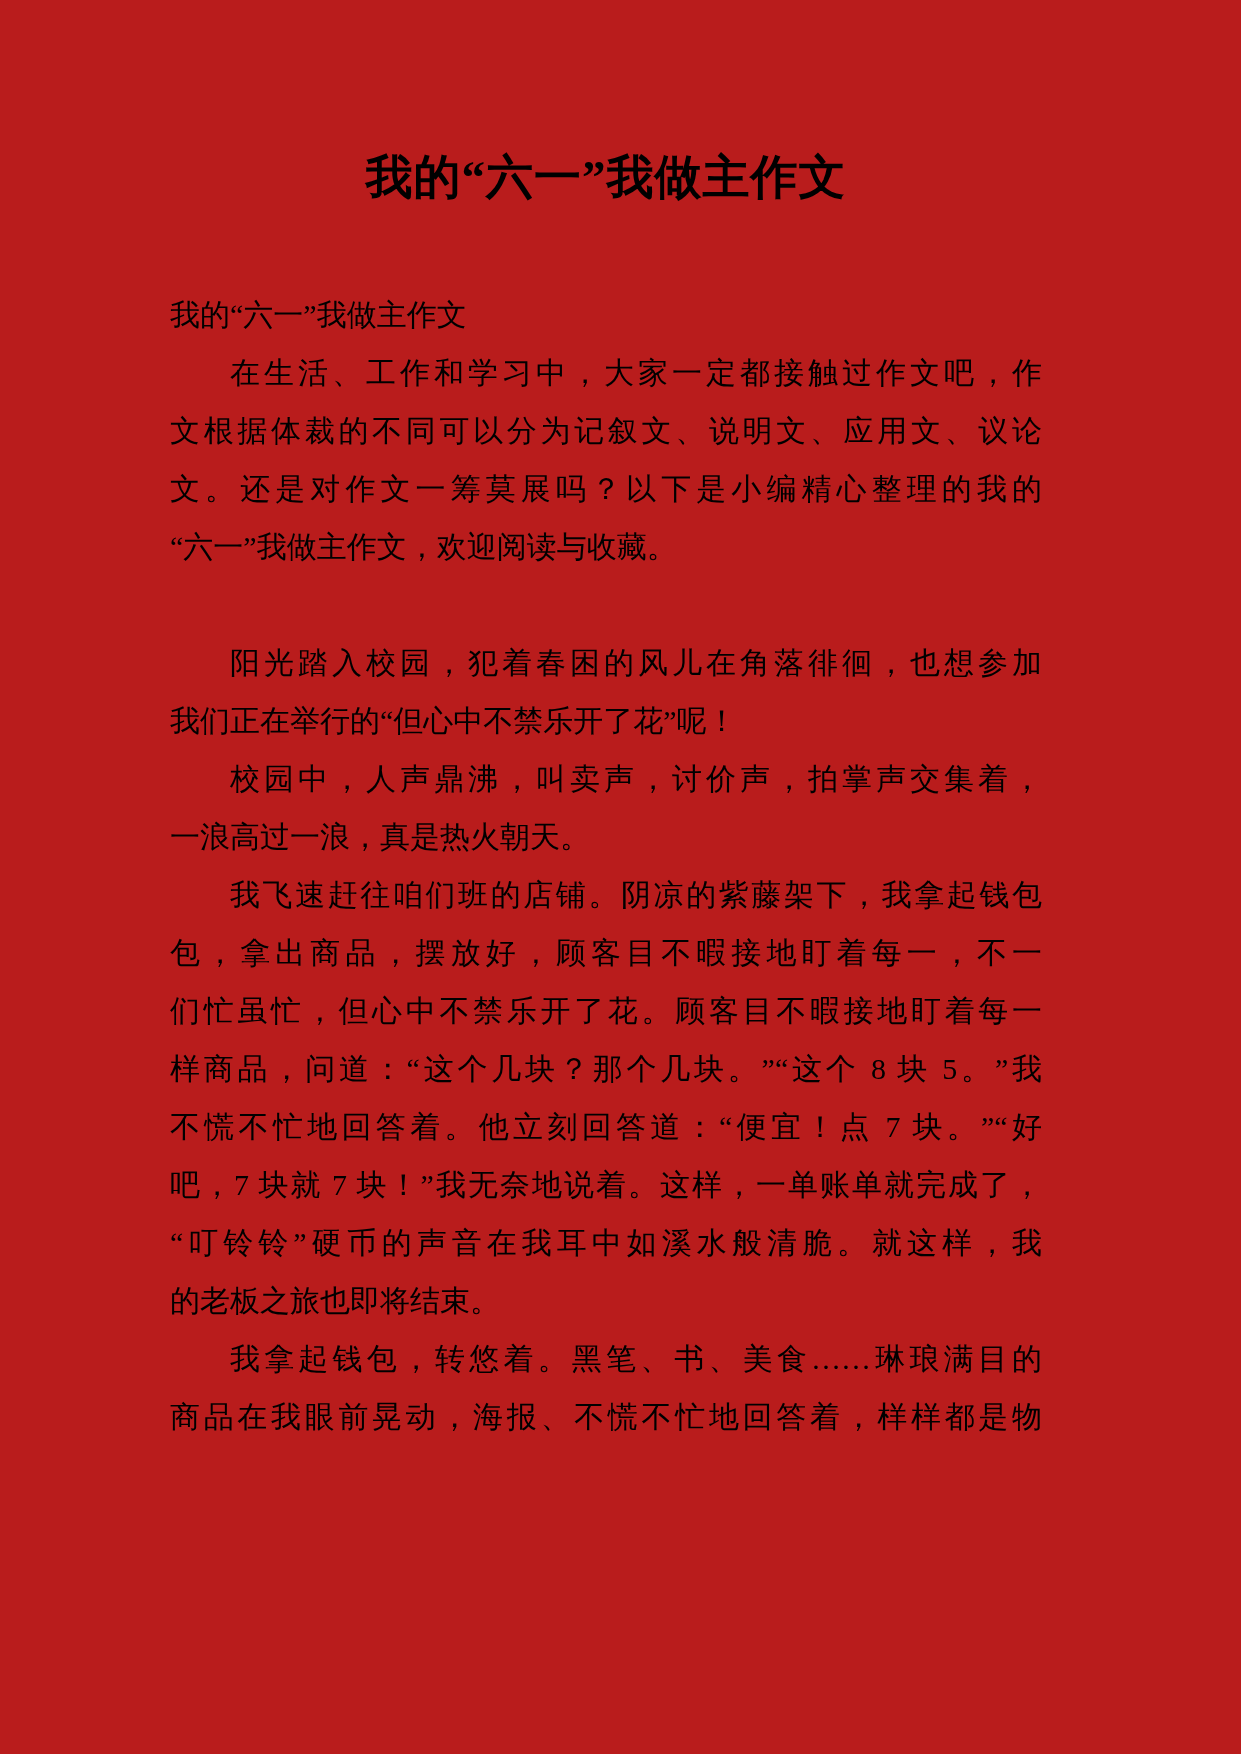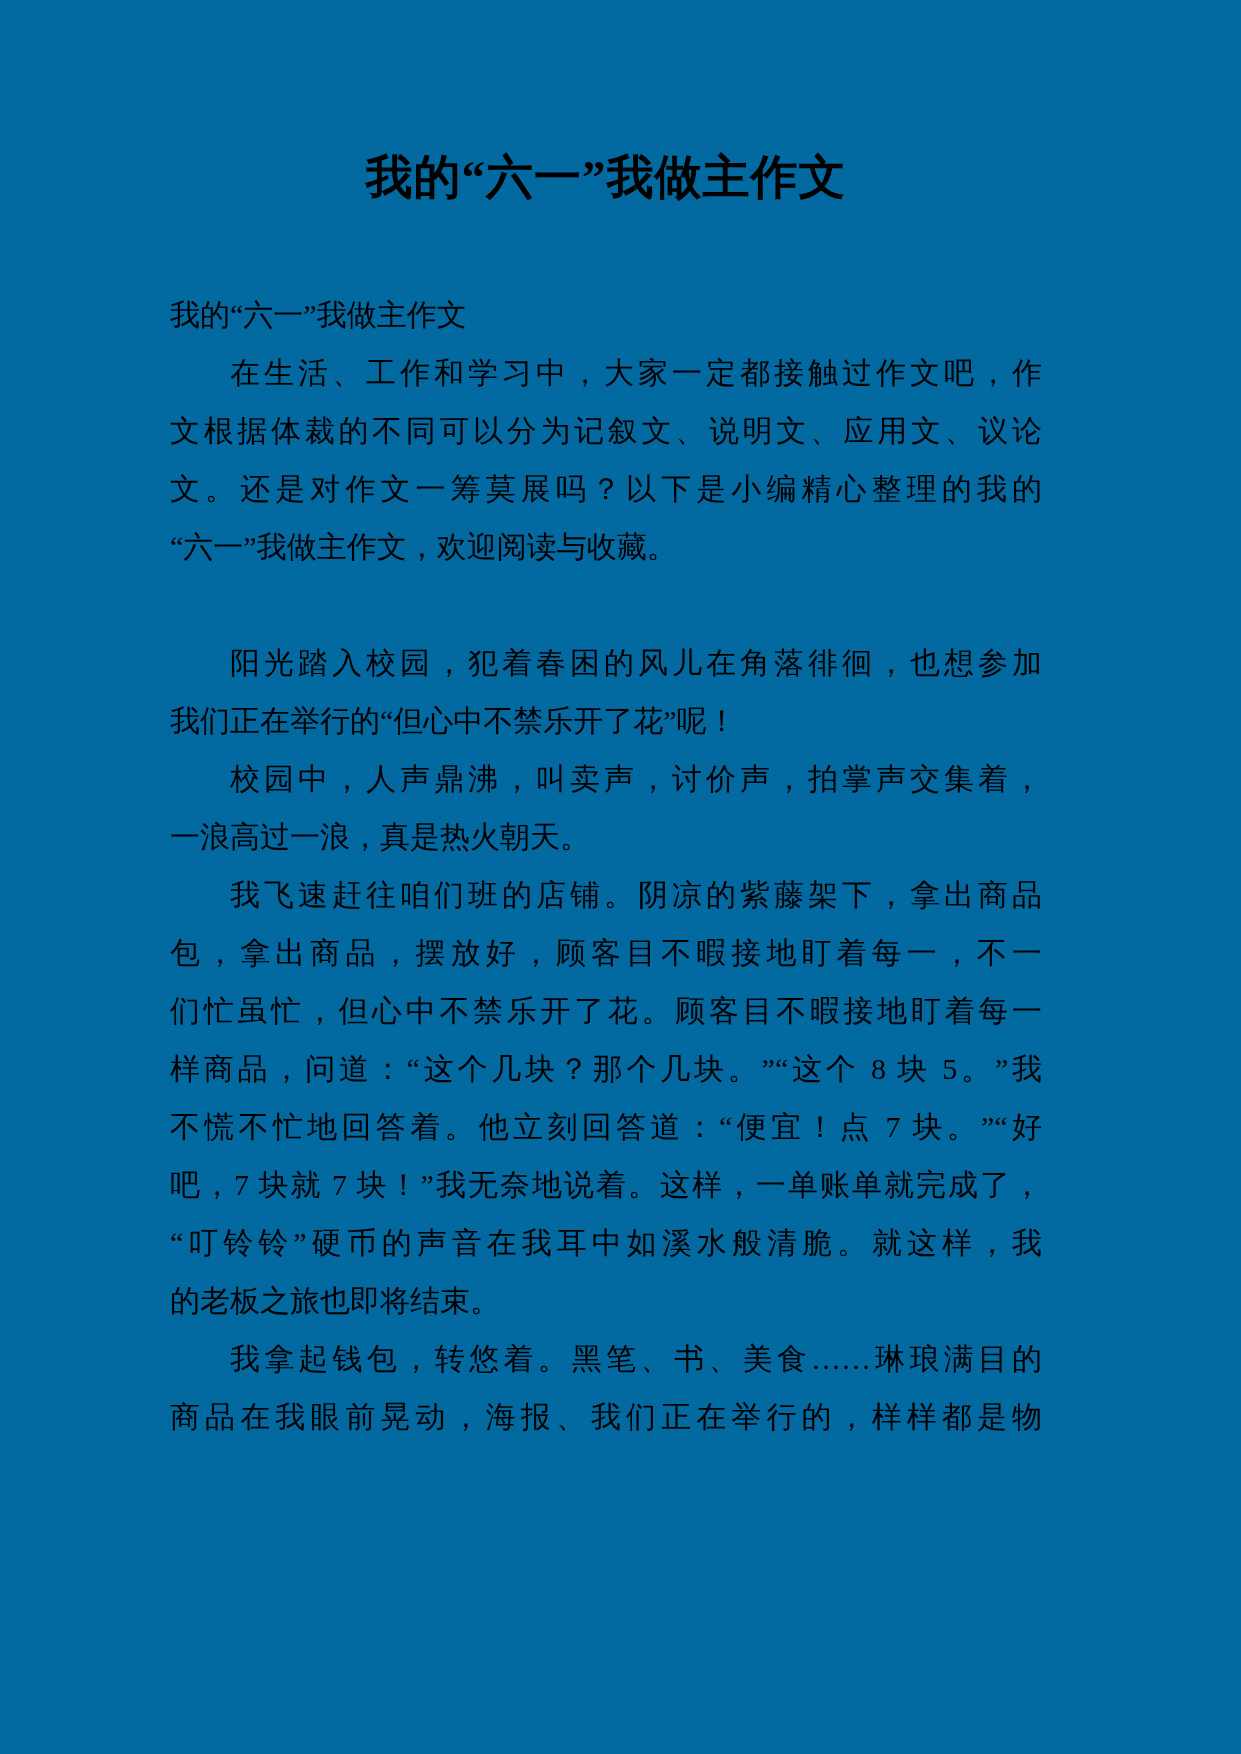--- a/index.html
+++ b/index.html
@@ -4,21 +4,21 @@
 <style>
   html, body {
     margin: 0;
     padding: 0;
     background: #ffffff;
   }
   .page {
     position: relative;
     width: 1241px;
     height: 1754px;
-    background: #0369a1;
+    background: #b91c1c;
     overflow: hidden;
     font-family: "Liberation Serif", "DejaVu Serif", serif;
     color: #000000;
   }
   .doc-title {
     position: absolute;
     top: 148px;
     left: 170px;
     width: 872px;
     text-align: center;
@@ -61,24 +61,24 @@
       <div class="line">我的“六一”我做主作文</div>
       <div class="line indent fill">在生活、工作和学习中，大家一定都接触过作文吧，作</div>
       <div class="line fill">文根据体裁的不同可以分为记叙文、说明文、应用文、议论</div>
       <div class="line fill">文。还是对作文一筹莫展吗？以下是小编精心整理的我的</div>
       <div class="line">“六一”我做主作文，欢迎阅读与收藏。</div>
       <div class="line blank"></div>
       <div class="line indent fill">阳光踏入校园，犯着春困的风儿在角落徘徊，也想参加</div>
       <div class="line">我们正在举行的“但心中不禁乐开了花”呢！</div>
       <div class="line indent fill">校园中，人声鼎沸，叫卖声，讨价声，拍掌声交集着，</div>
       <div class="line">一浪高过一浪，真是热火朝天。</div>
-      <div class="line indent fill">我飞速赶往咱们班的店铺。阴凉的紫藤架下，拿出商品</div>
+      <div class="line indent fill">我飞速赶往咱们班的店铺。阴凉的紫藤架下，我拿起钱包</div>
       <div class="line fill">包，拿出商品，摆放好，顾客目不暇接地盯着每一，不一</div>
       <div class="line fill">们忙虽忙，但心中不禁乐开了花。顾客目不暇接地盯着每一</div>
       <div class="line fill">样商品，问道：“这个几块？那个几块。”“这个 8 块 5。”我</div>
       <div class="line fill">不慌不忙地回答着。他立刻回答道：“便宜！点 7 块。”“好</div>
       <div class="line fill">吧，7 块就 7 块！”我无奈地说着。这样，一单账单就完成了，</div>
       <div class="line fill">“叮铃铃”硬币的声音在我耳中如溪水般清脆。就这样，我</div>
       <div class="line">的老板之旅也即将结束。</div>
       <div class="line indent fill">我拿起钱包，转悠着。黑笔、书、美食……琳琅满目的</div>
-      <div class="line fill">商品在我眼前晃动，海报、我们正在举行的，样样都是物</div>
+      <div class="line fill">商品在我眼前晃动，海报、不慌不忙地回答着，样样都是物</div>
     </div>
 </div>
 
 </body></html>

